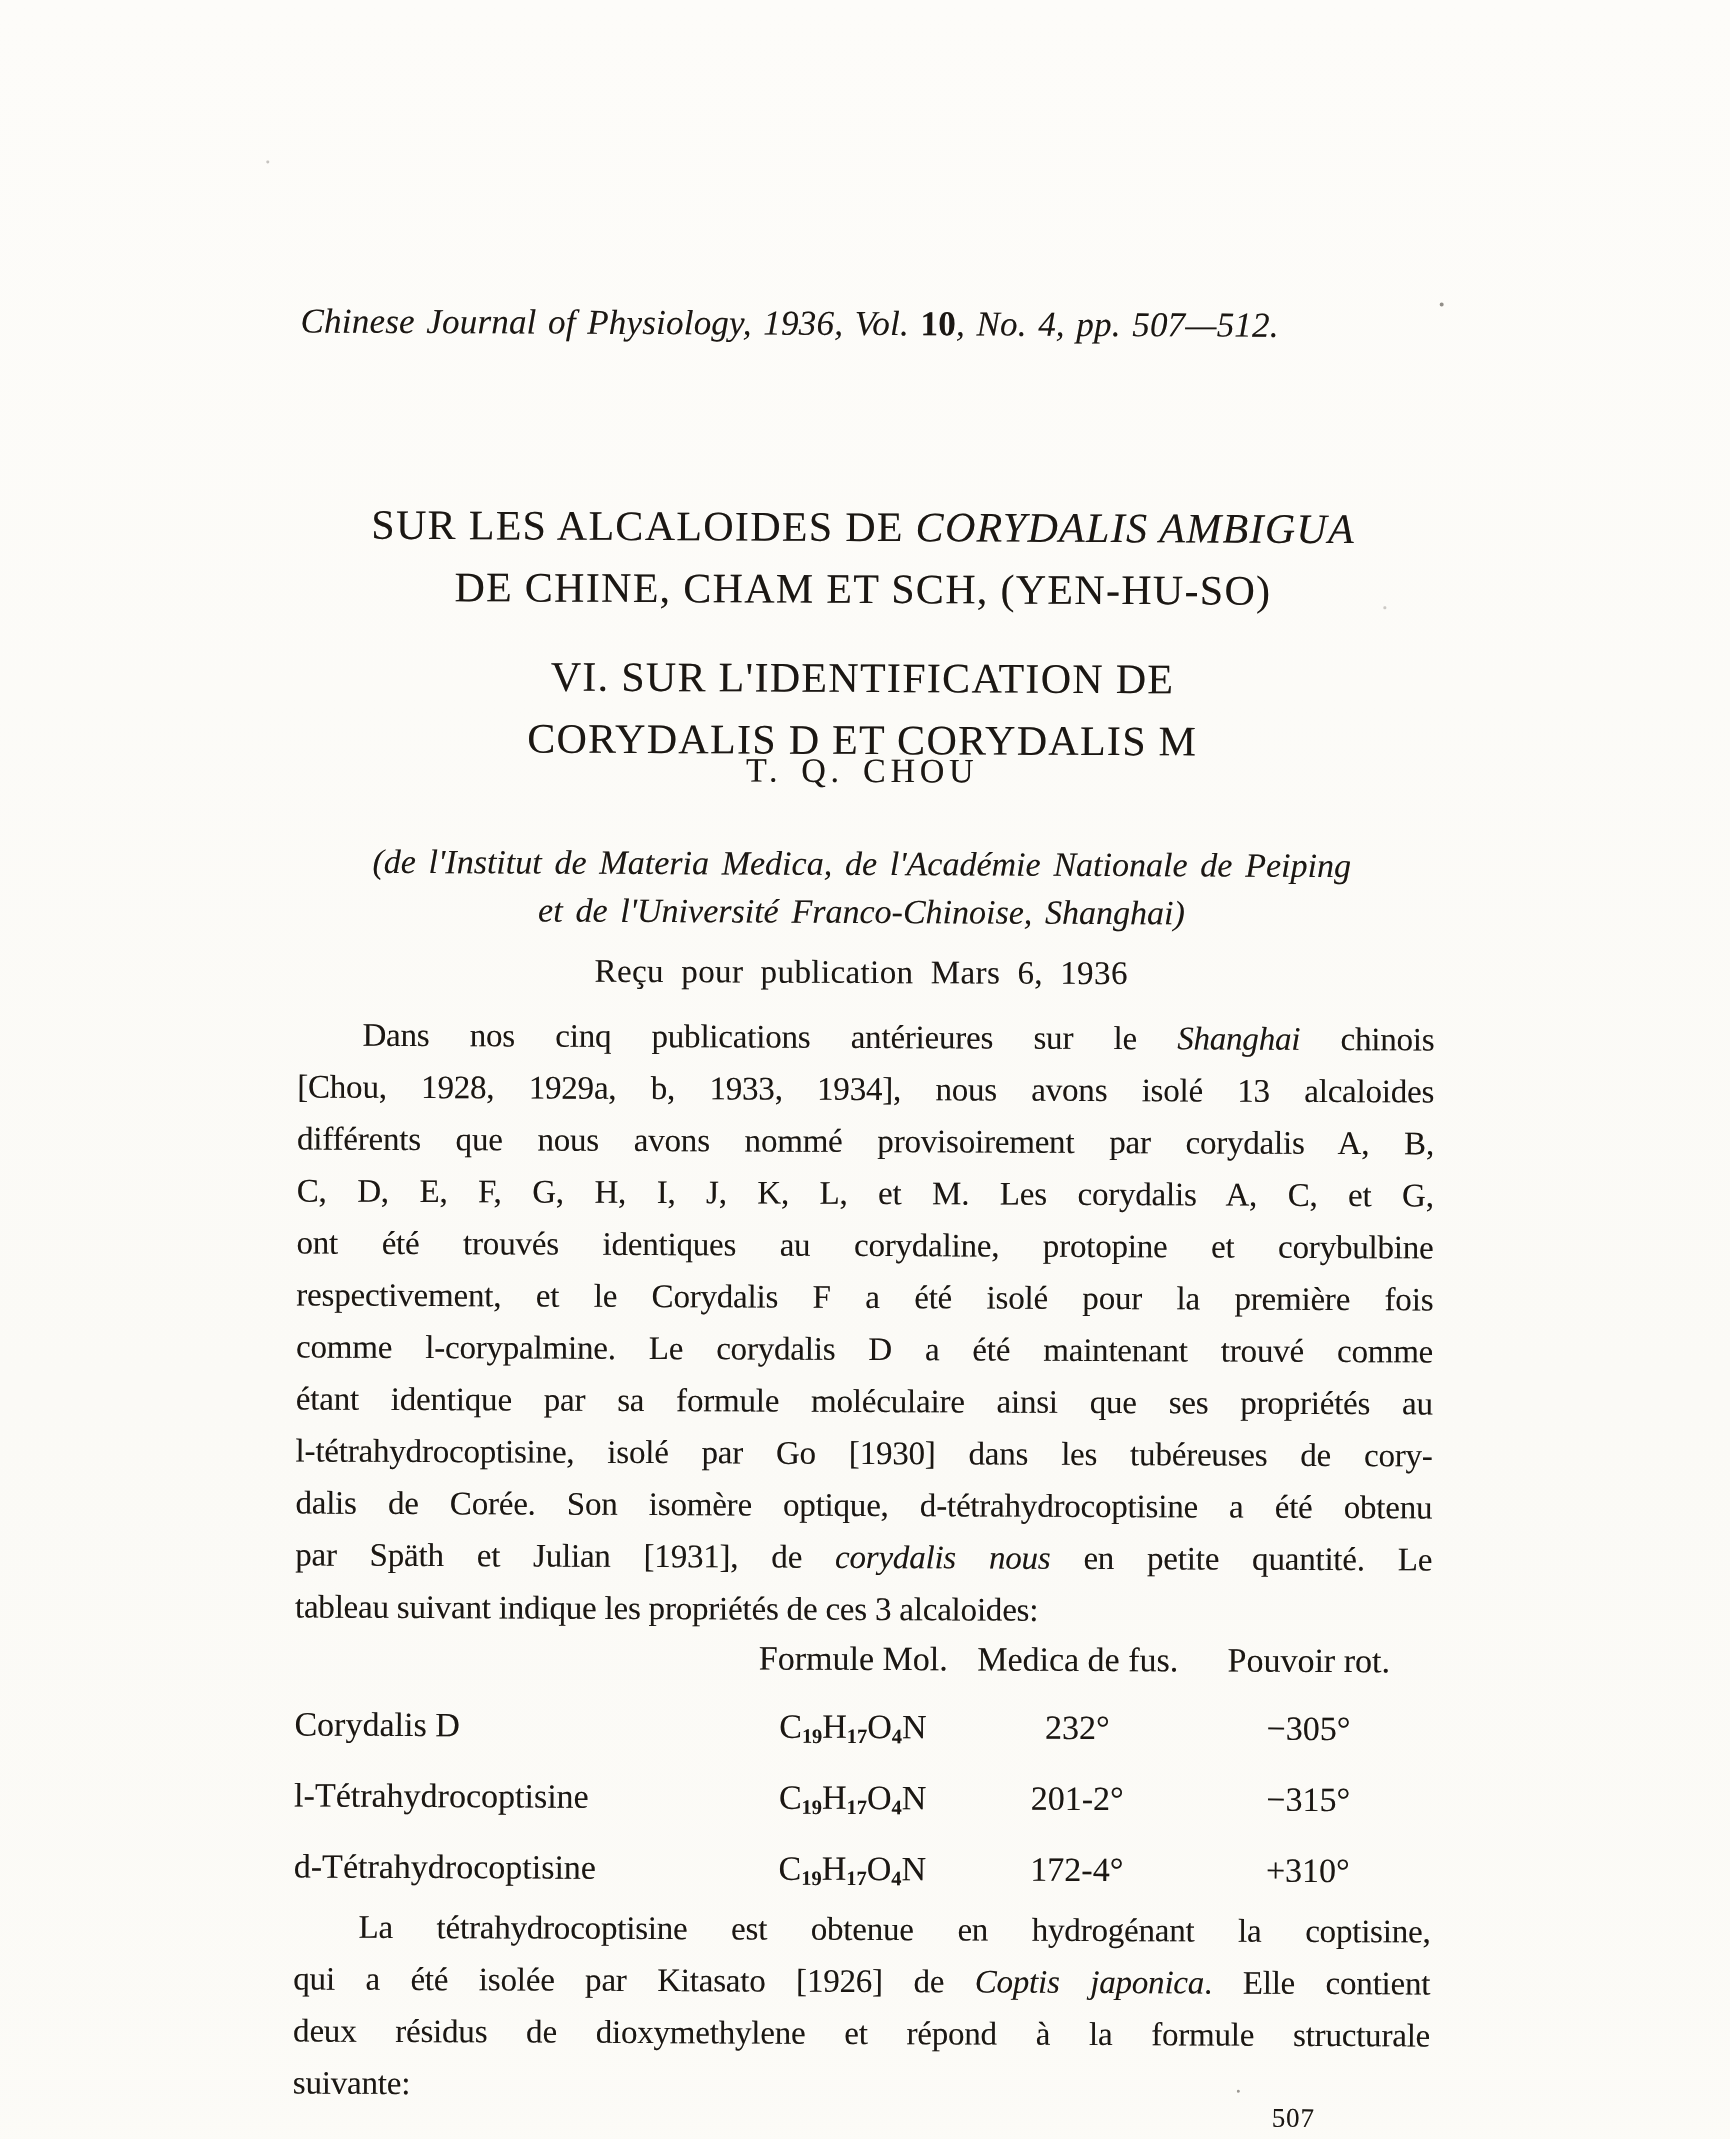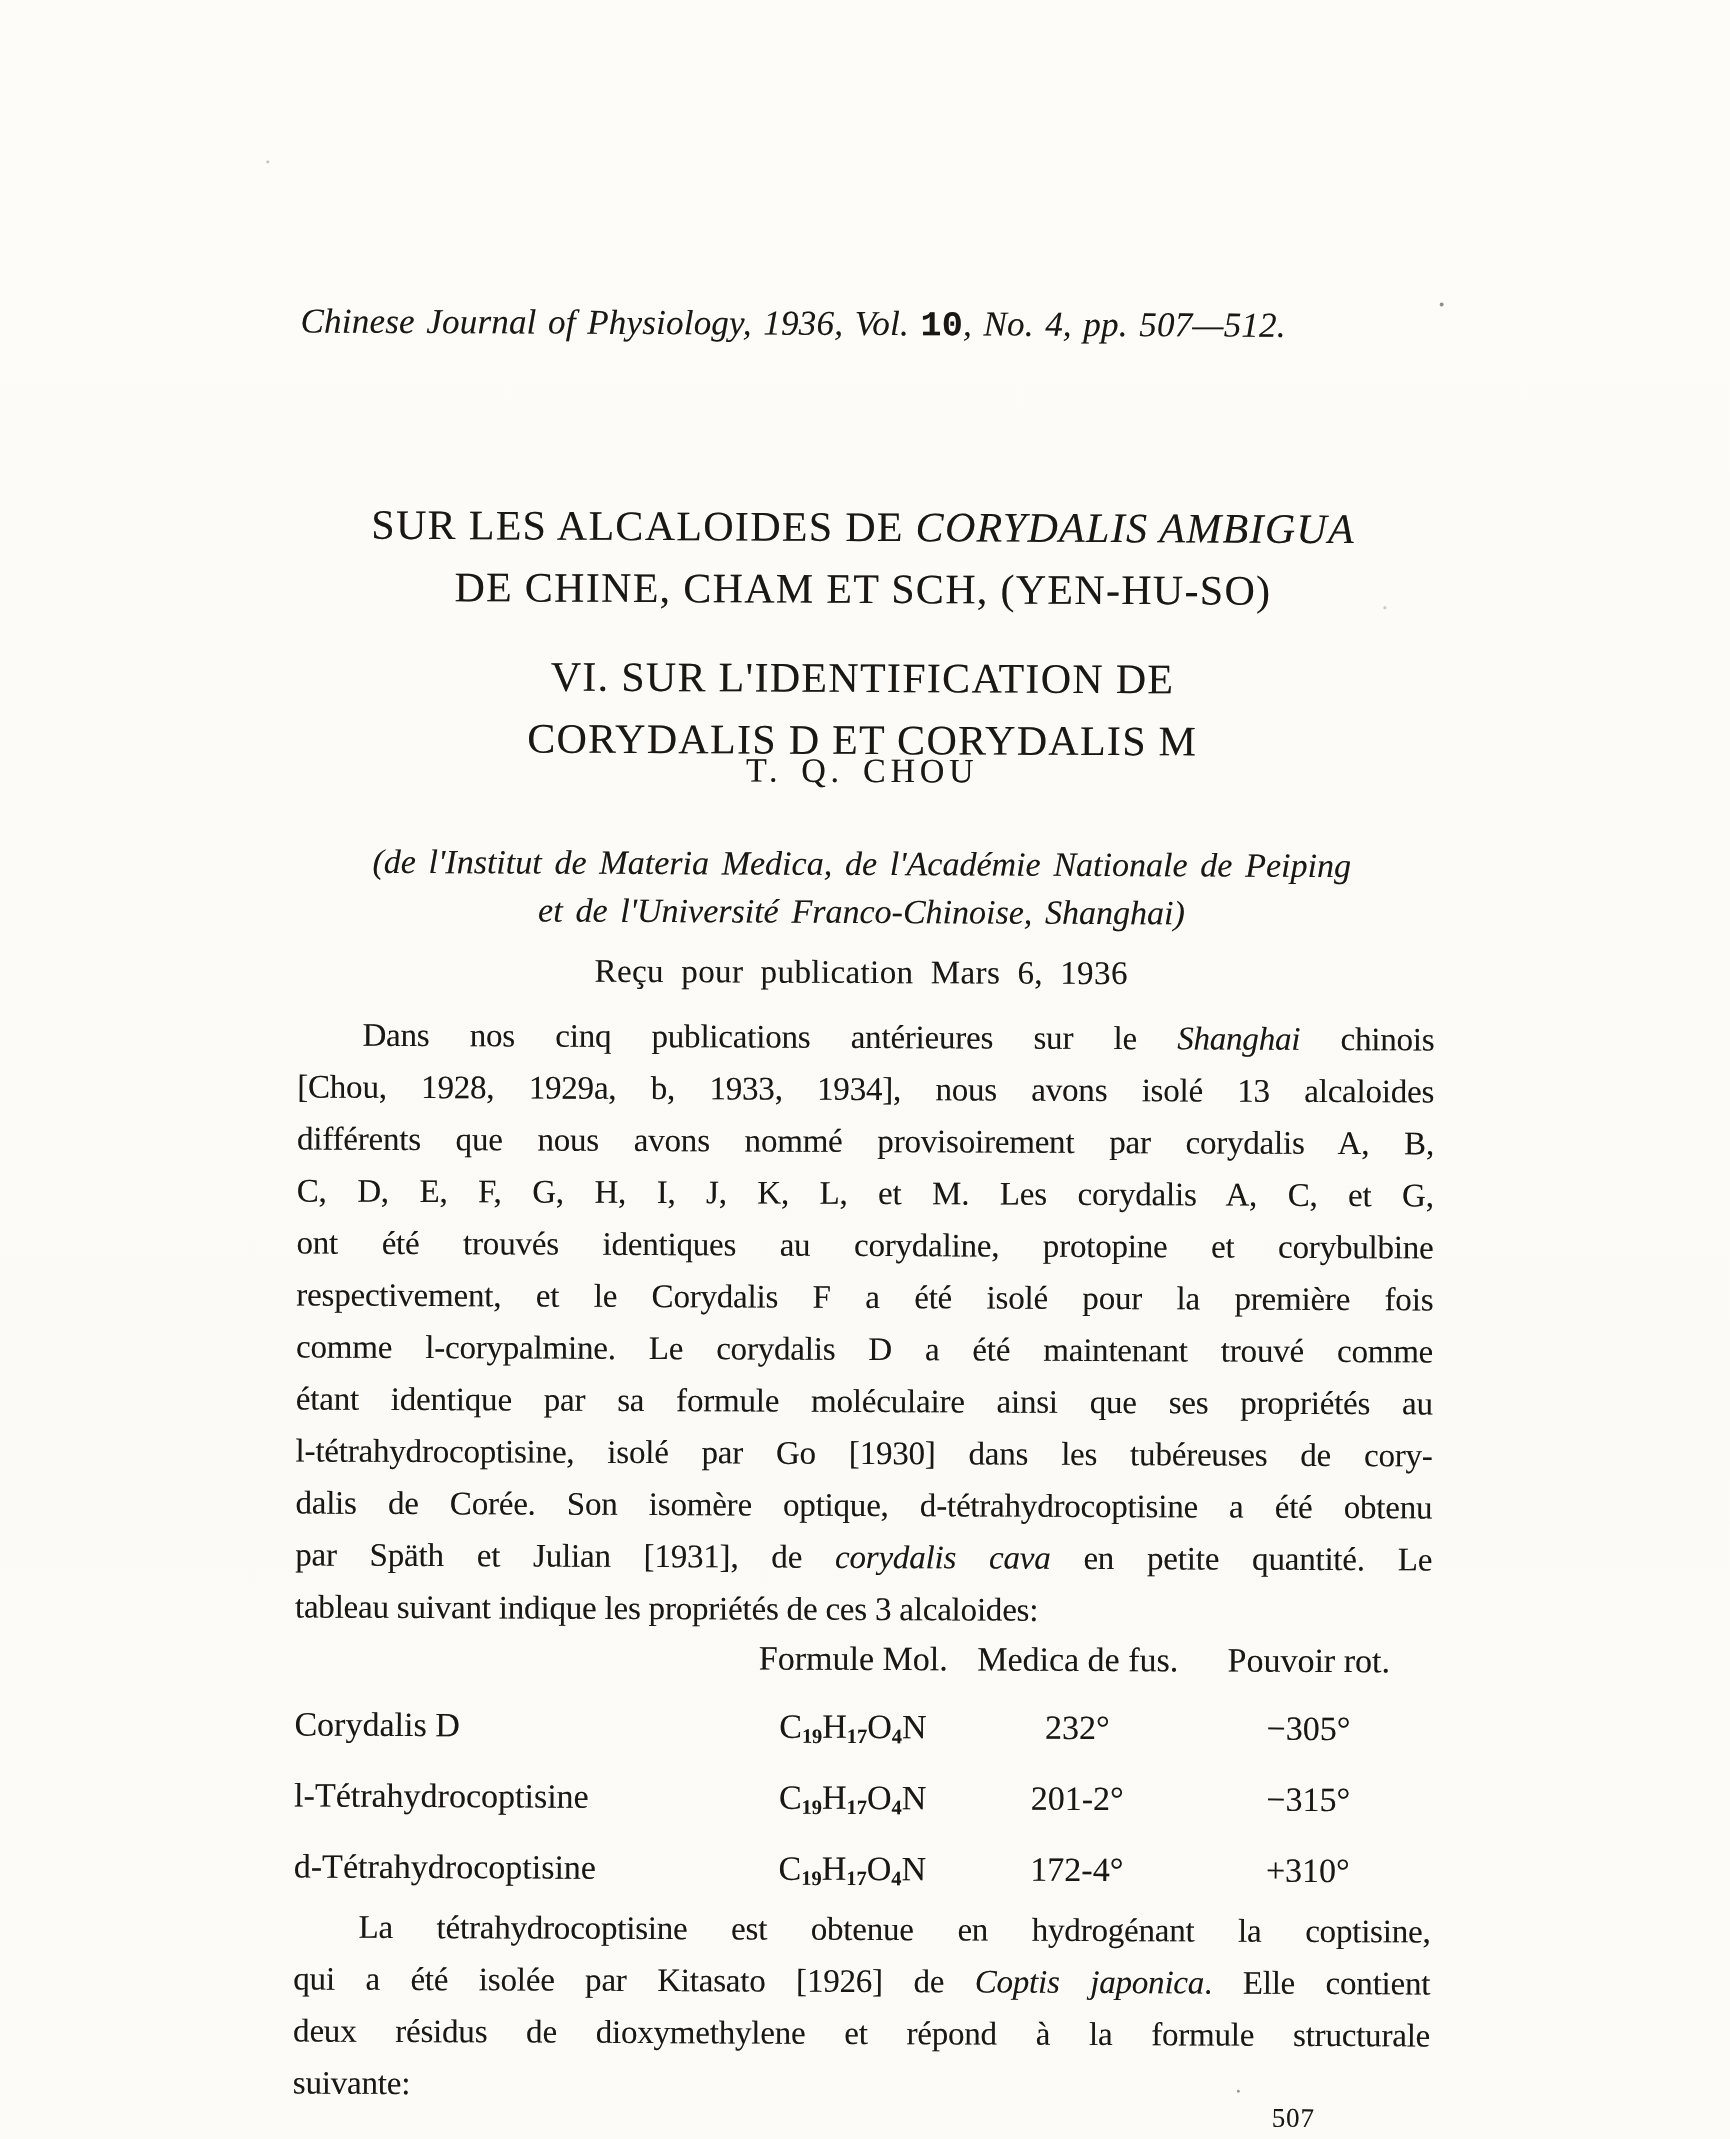--- a/index.html
+++ b/index.html
@@ -13,21 +13,21 @@
     color: #1b1713;
     text-shadow: 0 0 0.5px rgba(27,23,19,0.38);
   }
   .sheet {
     position: absolute;
     inset: 0;
     transform: rotate(0.25deg);
     transform-origin: 865px 0;
   }
   .it { font-style: italic; }
-  .bd { font-weight: 700; font-style: normal; font-family: Liberation Mono, monospace; }
+  .bd { font-weight: 700; font-style: normal; }
   sub { font-size: 60%; line-height: 0; vertical-align: -0.25em; letter-spacing: 0; font-weight: bold; }
 
   .journal {
     position: absolute;
     top: 269px; left: 302px;
     font-size: 35px;
     letter-spacing: 0.2px;
     word-spacing: 2.6px;
     white-space: nowrap;
   }
@@ -152,21 +152,21 @@
         <div class="line"><span>Dans nos cinq publications antérieures sur le </span><span class="it">Shanghai</span><span> chinois</span></div>
         <div class="line"><span>[Chou, 1928, 1929a, b, 1933, 1934], nous avons isolé 13 alcaloides</span></div>
         <div class="line"><span>différents que nous avons nommé provisoirement par corydalis A, B,</span></div>
         <div class="line"><span>C, D, E, F, G, H, I, J, K, L, et M. Les corydalis A, C, et G,</span></div>
         <div class="line"><span>ont été trouvés identiques au corydaline, protopine et corybulbine</span></div>
         <div class="line"><span>respectivement, et le Corydalis F a été isolé pour la première fois</span></div>
         <div class="line"><span>comme l-corypalmine. Le corydalis D a été maintenant trouvé comme</span></div>
         <div class="line"><span>étant identique par sa formule moléculaire ainsi que ses propriétés au</span></div>
         <div class="line"><span>l-tétrahydrocoptisine, isolé par Go [1930] dans les tubéreuses de cory-</span></div>
         <div class="line"><span>dalis de Corée. Son isomère optique, d-tétrahydrocoptisine a été obtenu</span></div>
-        <div class="line"><span>par Späth et Julian [1931], de </span><span class="it">corydalis cava</span><span> en petite quantité. Le</span></div>
+        <div class="line"><span>par Späth et Julian [1931], de </span><span class="it">corydalis nous</span><span> en petite quantité. Le</span></div>
         <div class="line"><span>tableau suivant indique les propriétés de ces 3 alcaloides:</span></div>
       </div>
 
     <div class="props-table">
       <div class="thead">
         <div class="cell-name"></div>
         <div class="th">Formule Mol.</div>
         <div class="th">Medica de fus.</div>
         <div class="th">Pouvoir rot.</div>
       </div>

